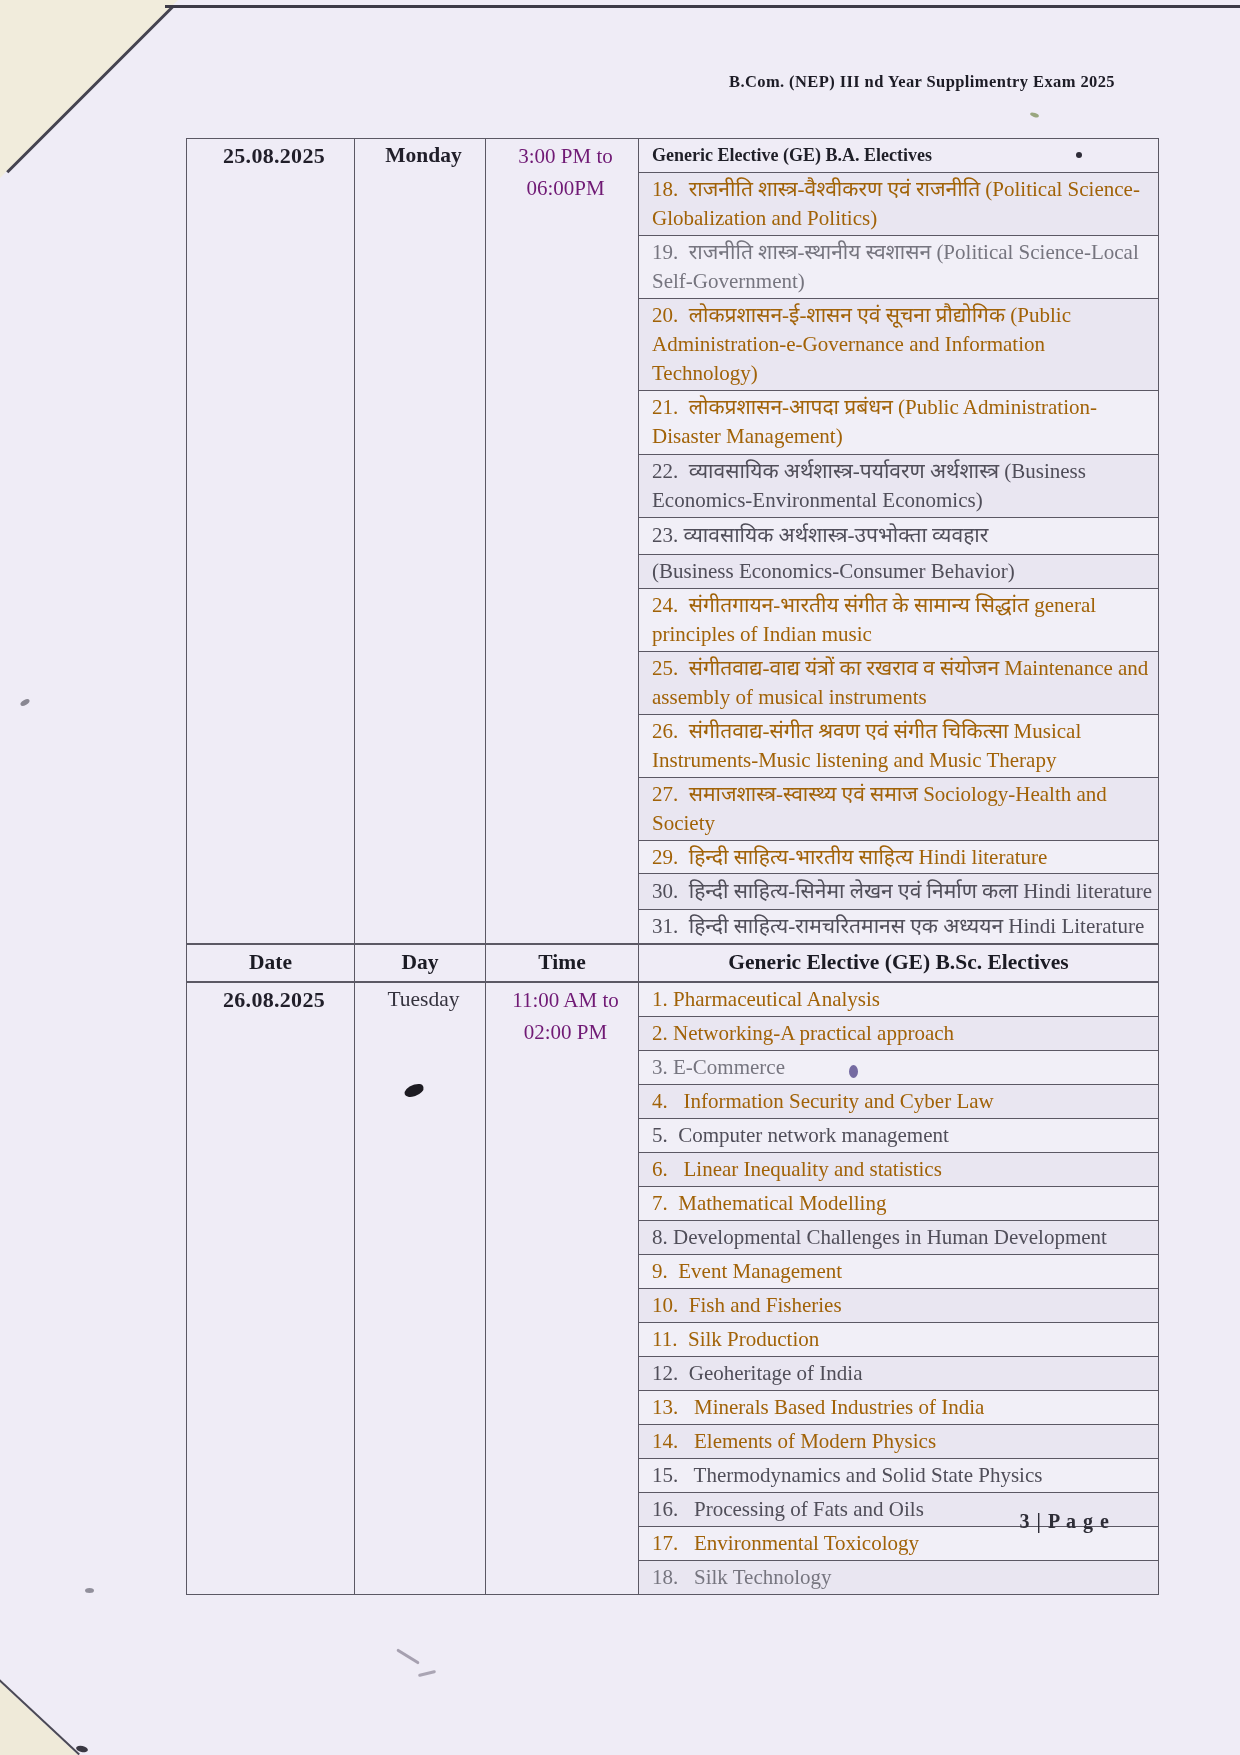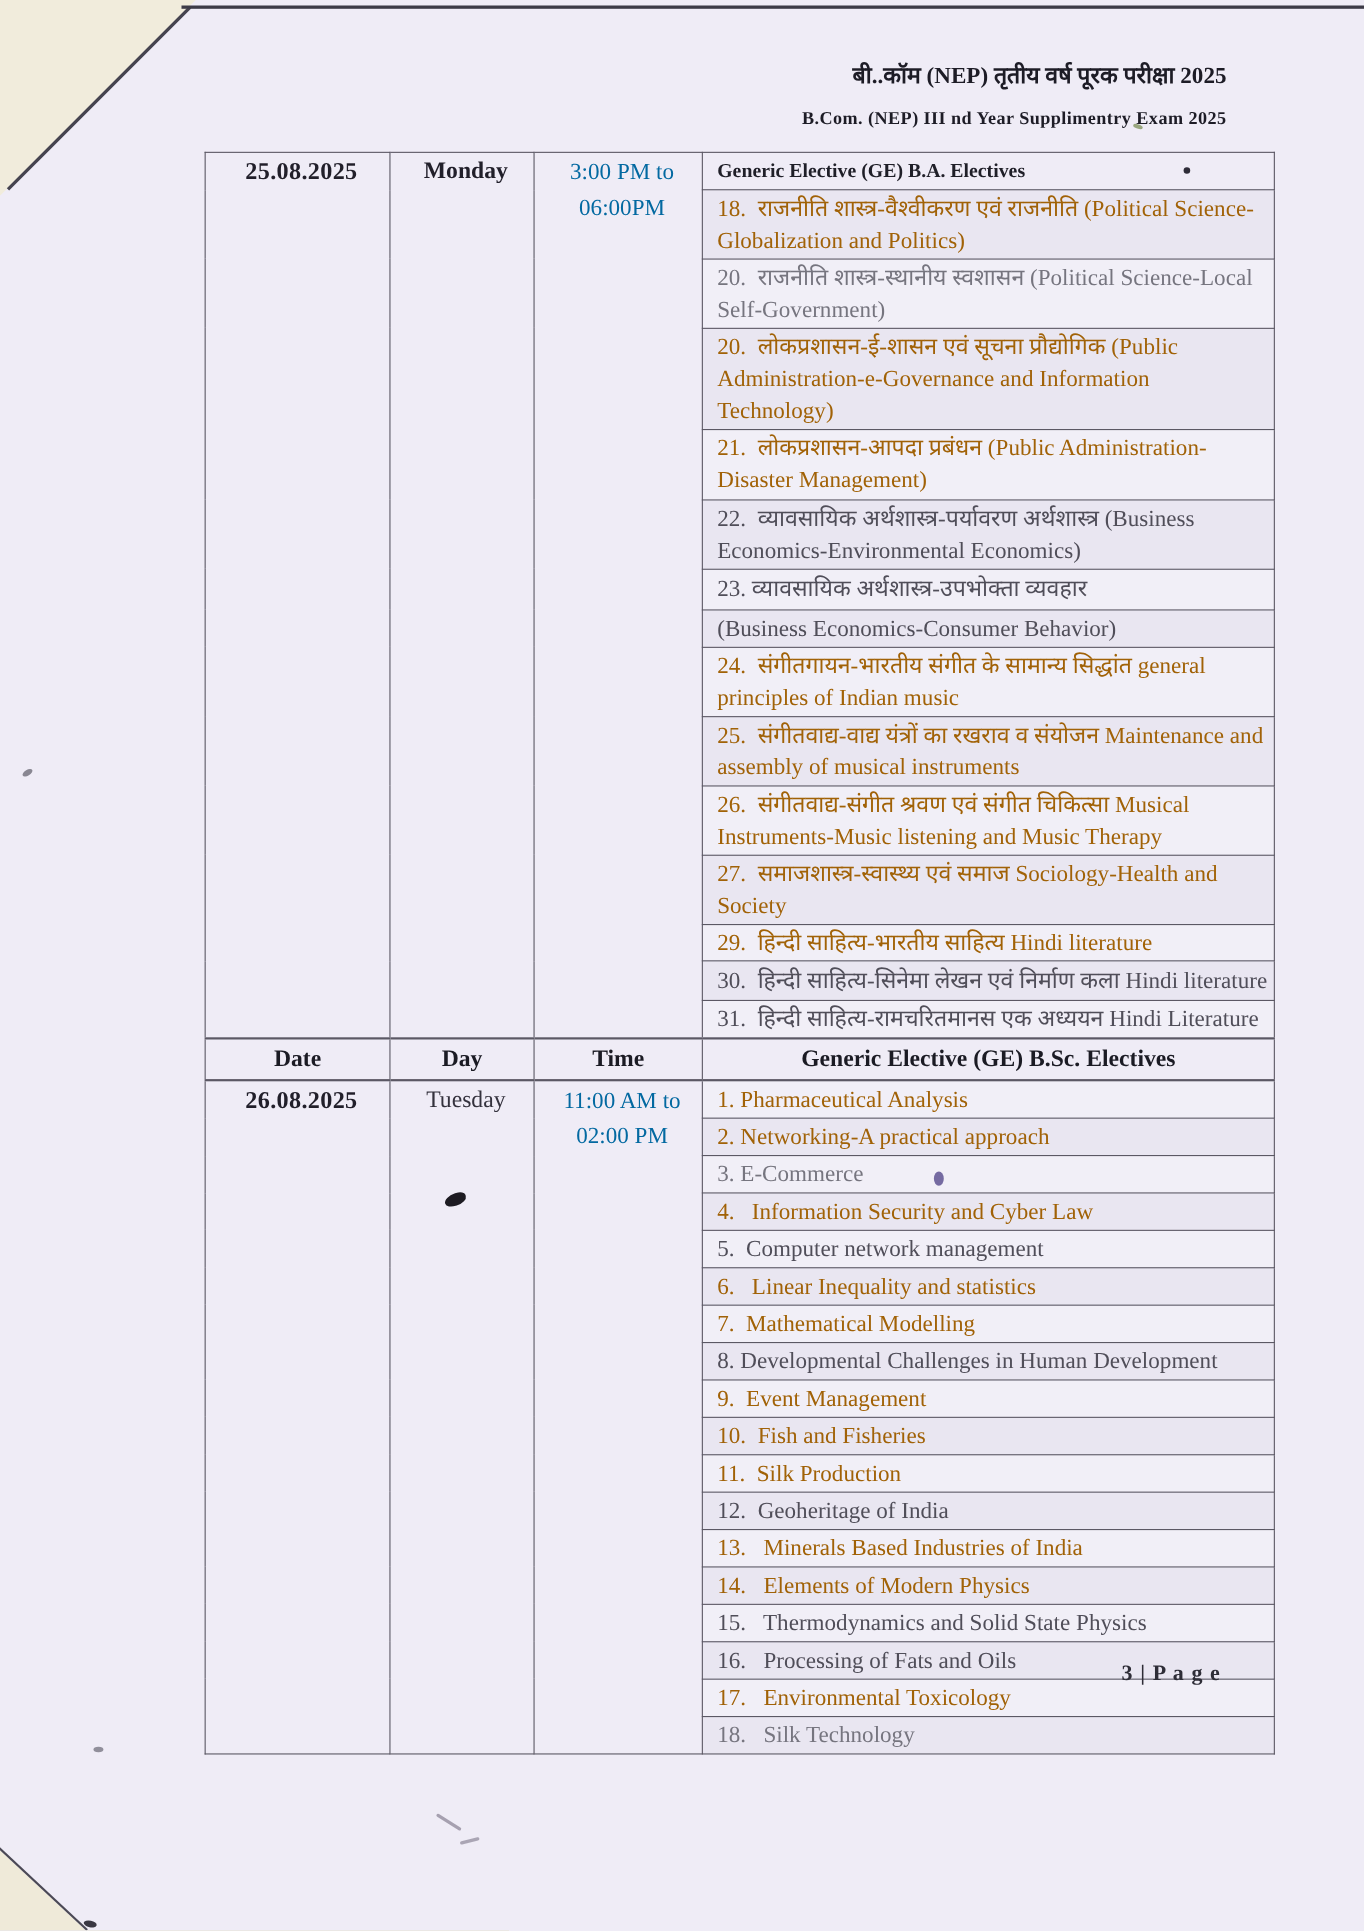--- a/index.html
+++ b/index.html
@@ -44,21 +44,21 @@
   .tt td{border:1.6px solid #5b5864;font-size:21px;line-height:1.38;
     padding:2px 6px 2px 13px;vertical-align:middle;white-space:pre-wrap;overflow:hidden;}
   .tt tr.item-row:nth-child(odd) td{background:rgba(255,255,255,.16);}
   .tt tr.item-row:nth-child(even) td{background:rgba(120,110,150,.045);}
   td.heading{font-weight:bold;font-size:18px;color:#1f1f28;}
   td.meta{text-align:center;vertical-align:top;white-space:normal;background:transparent !important;}
   .pt-s1{padding-top:272px;} .pt-s2{padding-top:72px;}
   .d-bold{font-weight:bold;font-size:22px;color:#211f2a;letter-spacing:.3px;}
   .day-bold{font-weight:bold;font-size:21.5px;color:#211f2a;}
   .day-reg{font-size:21.5px;color:#34323d;}
-  td.timecell{font-size:21px;color:#0369a1;line-height:1.5;}
+  td.timecell{font-size:21px;color:#701a75;line-height:1.5;}
   tr.colhead td{font-weight:bold;text-align:center;font-size:21.5px;color:#1b1b24;
     border-top-width:2.6px;border-bottom-width:2px;padding:3px 4px;background:transparent !important;white-space:normal;}
   .t-dark{color:#a16207;} .t-med{color:#504e59;} .t-light{color:#76757f;}
 
   .page-footer{position:absolute;top:1510px;right:130px;font-size:20px;
     font-weight:bold;color:#2e2d37;letter-spacing:1px;}
 </style>
 </head>
 <body>
 
@@ -73,21 +73,20 @@
   <div class="speck s-purple"></div>
   <div class="speck s-green"></div>
   <div class="speck s-dot-head"></div>
   <div class="speck s-margin"></div>
   <div class="speck s-bl1"></div>
   <div class="speck s-bl2"></div>
   <div class="speck s-bl3"></div>
   <div class="speck s-bl4"></div>
 
   <div class="doc-header">
-    <div class="hdr-hi">बी..कॉम (NEP) तृतीय वर्ष पूरक परीक्षा 2025</div>
     <div class="hdr-en">B.Com.  (NEP) III nd Year Supplimentry Exam 2025</div>
   </div>
 
   <table class="tt">
     <colgroup>
         <col class="c-date">
         <col class="c-day">
         <col class="c-time">
         <col class="c-el">
       </colgroup>
@@ -96,21 +95,21 @@
       <tr style="height:34px;">
         <td class="meta pt-s1" rowspan="15"><span class="d-bold">25.08.2025</span></td>
         <td class="meta pt-s1" rowspan="15"><span class="day-bold">Monday</span></td>
         <td class="meta pt-s1 timecell" rowspan="15"><span>3:00 PM to</span><br><span>06:00PM</span></td>
         <td class="heading">Generic Elective (GE) B.A. Electives</td>
       </tr>
       <tr class="item-row" style="height:59px;">
           <td class="t-dark">18.  राजनीति शास्त्र-वैश्वीकरण एवं राजनीति (Political Science-Globalization and Politics)</td>
         </tr>
       <tr class="item-row" style="height:63px;">
-          <td class="t-light">20.  राजनीति शास्त्र-स्थानीय स्वशासन (Political Science-Local Self-Government)</td>
+          <td class="t-light">19.  राजनीति शास्त्र-स्थानीय स्वशासन (Political Science-Local Self-Government)</td>
         </tr>
       <tr class="item-row" style="height:88px;">
           <td class="t-dark">20.  लोकप्रशासन-ई-शासन एवं सूचना प्रौद्योगिक (Public Administration-e-Governance and Information Technology)</td>
         </tr>
       <tr class="item-row" style="height:64px;">
           <td class="t-dark">21.  लोकप्रशासन-आपदा प्रबंधन (Public Administration-Disaster Management)</td>
         </tr>
       <tr class="item-row" style="height:59px;">
           <td class="t-med">22.  व्यावसायिक अर्थशास्त्र-पर्यावरण अर्थशास्त्र (Business Economics-Environmental Economics)</td>
         </tr>

